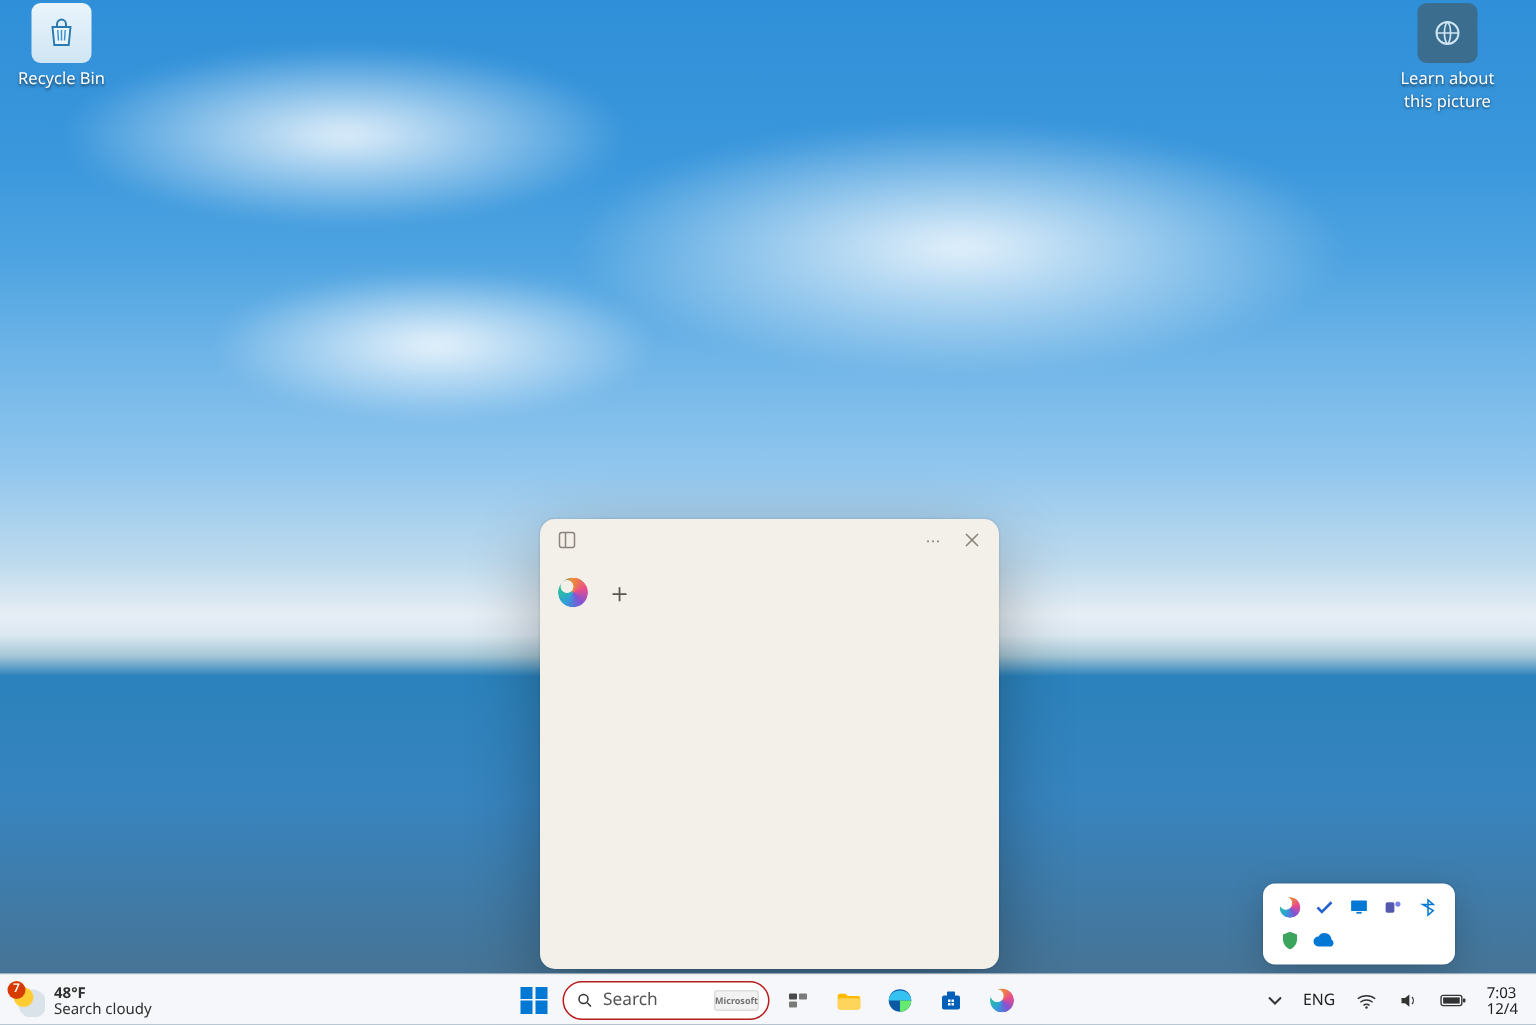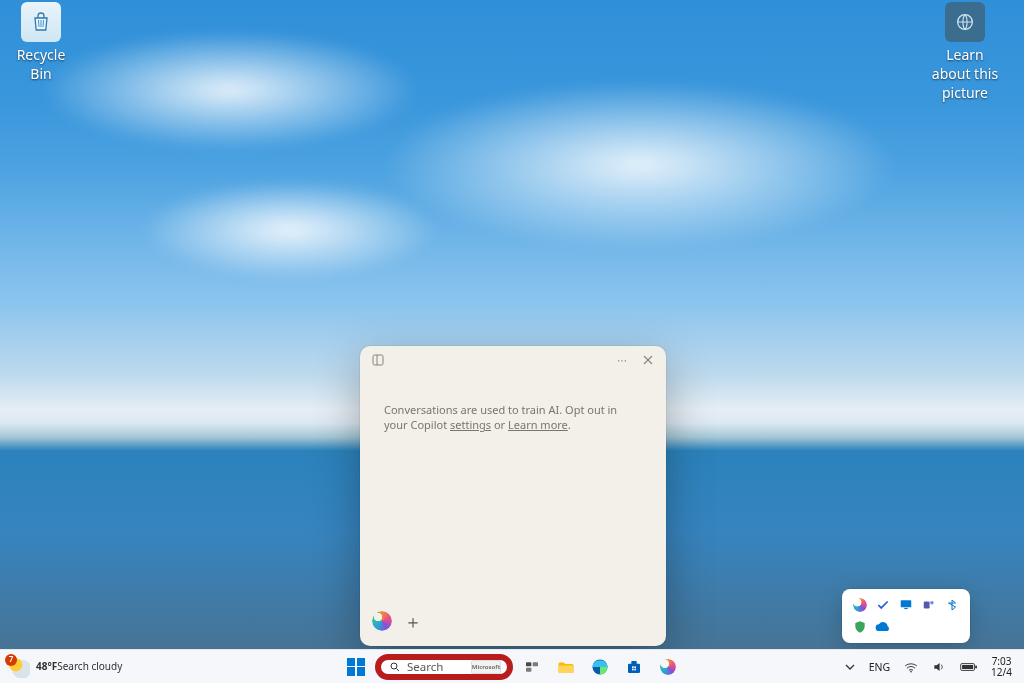--- a/index.html
+++ b/index.html
@@ -18,21 +18,21 @@
     background: radial-gradient(ellipse at center, rgba(255,255,255,.85), rgba(255,255,255,0) 70%);
     filter: blur(6px);
   }
 
   
   .desktop-icon {
     position: absolute;
     width: 70px;
     text-align: center;
     color: #fff;
-    font-size: 14px;
+    font-size: 11px;
     text-shadow: 0 1px 2px rgba(0,0,0,.6);
     cursor: pointer;
   }
   .desktop-icon .ico {
     width: 40px; height: 40px; margin: 0 auto 3px;
     border-radius: 6px;
     display: flex; align-items: center; justify-content: center;
   }
 
   
@@ -137,41 +137,41 @@
                 radial-gradient(circle at 62% 60%, #dbe3ea 0 9px, transparent 10px);
     position: relative;
   }
   .weather .badge {
     position: absolute; width: 12px; height: 12px;
     background: #d83b01; color: #fff; font-size: 8px;
     border-radius: 50%;
     display: flex; align-items: center; justify-content: center;
     left: -3px; top: -2px; font-weight: 600;
   }
-  .weather .wlines { display: flex; flex-direction: row; text-align: center; }
+  .weather .wlines { display: flex; flex-direction: column; }
 
   .task-center {
     position: absolute; left: 50%; transform: translateX(-50%);
     display: flex; align-items: center; gap: 4px;
   }
   .start-btn {
     width: 30px; height: 30px;
     display: flex; align-items: center; justify-content: center;
     border-radius: 4px;
   }
   .win-logo {
     width: 18px; height: 18px;
     display: grid; grid-template-columns: 1fr 1fr; grid-template-rows: 1fr 1fr;
     gap: 1.5px;
   }
   .win-logo div { background: #0078d4; }
   .search-box {
     width: 138px; height: 26px;
     background: #fff;
-    border: 6px solid #b91c1c;
+    border: 1px solid #b91c1c;
     border-radius: 14px;
     display: flex; align-items: center;
     padding: 0 6px 0 8px;
     gap: 6px; font-size: 11.5px; color: #555;
   }
   .search-box .sicon { font-size: 12px; color: #333; }
   .search-box .sfill { flex: 1; }
   .search-box .msmini {
     width: 30px; height: 14px;
     background: #f2f2f2;
@@ -185,21 +185,21 @@
     display: flex; align-items: center; justify-content: center;
     border-radius: 4px; font-size: 16px;
   }
 
   .task-right {
     margin-left: auto;
     display: flex; align-items: center; gap: 4px;
     font-size: 10.5px; color: #222;
   }
   .tr-item { padding: 2px 5px; display: flex; align-items: center; gap: 4px; border-radius: 3px; }
-  .clock { text-align: center; line-height: 1.1; font-size: 10px; padding: 2px 4px; }
+  .clock { text-align: left; line-height: 1.1; font-size: 10px; padding: 2px 4px; }
 
   
   svg { display: block; }
 </style>
 </head>
 <body>
 
 <div class="cloud" style="left:40px; top:30px; width:380px; height:120px;"></div>
 <div class="cloud" style="left:380px; top:80px; width:520px; height:170px;"></div>
 <div class="cloud" style="left:140px; top:180px; width:300px; height:100px;"></div>
@@ -233,23 +233,20 @@
           <path d="M5 1v10" stroke="#8a847b"></path>
         </svg>
     </div>
     <div class="spacer"></div>
     <div class="tb-btn">⋯</div>
     <div class="tb-btn">
       <svg width="10" height="10" viewBox="0 0 10 10">
           <path d="M1 1l8 8M9 1l-8 8" stroke="#8a847b" stroke-width="1.1"></path>
         </svg>
     </div>
-  </div>
-  <div class="copilot-body">
-    <span>Conversations are used to train AI. Opt out in your Copilot </span><a href="#">settings</a><span> or </span><a href="#">Learn more</a><span>.</span>
   </div>
   <div class="copilot-input-row">
     <div class="copilot-logo"></div>
     <div class="plus-btn">＋</div>
   </div>
 </div>
 
 <div class="tray-flyout">
   <div class="tico">
       <div class="copilot-logo" style="width:14px;height:14px;"></div>

